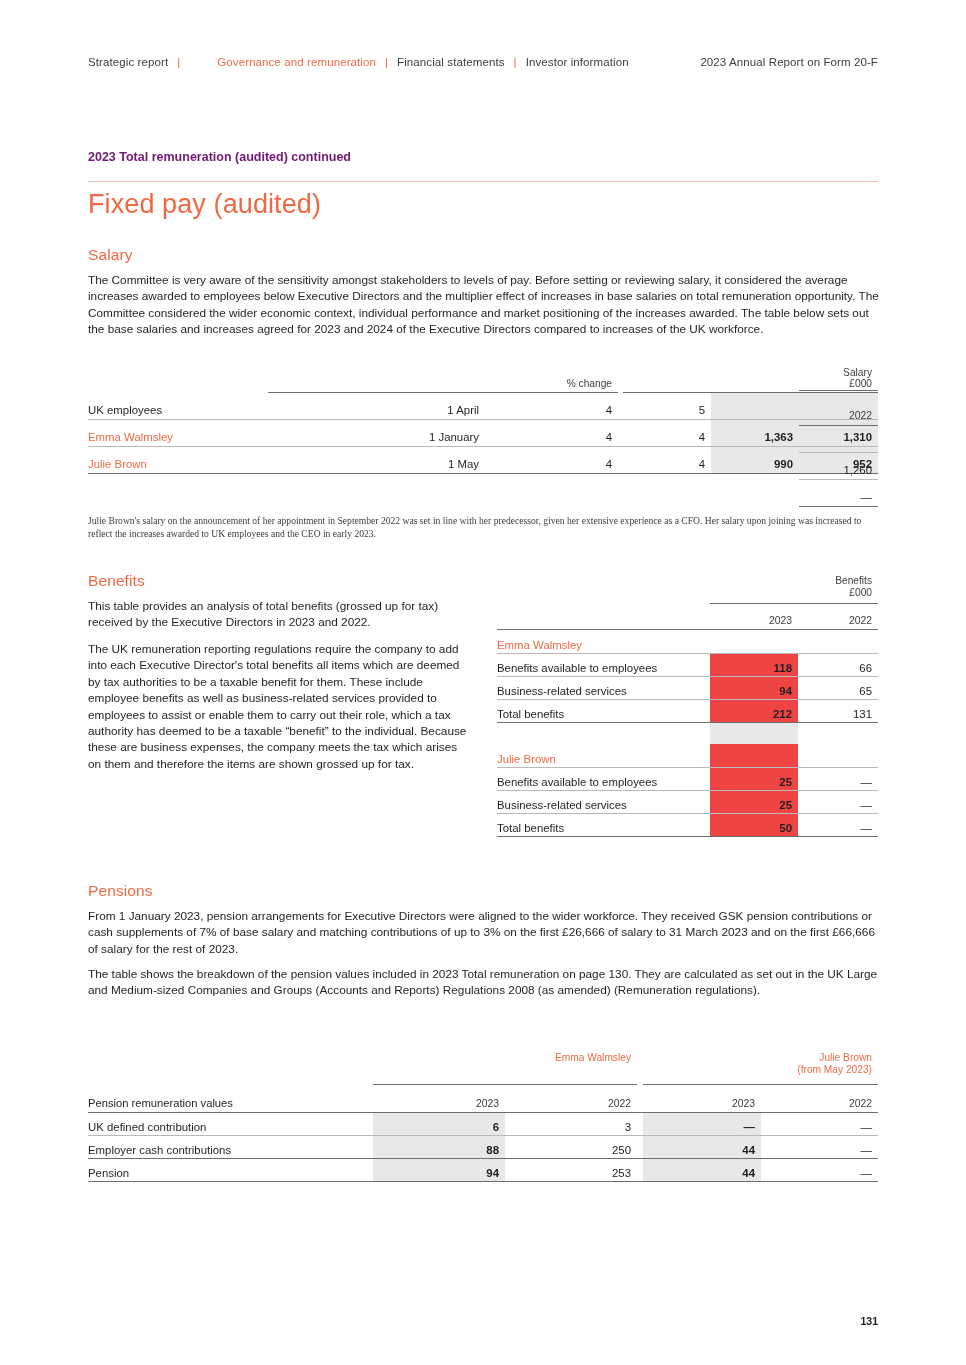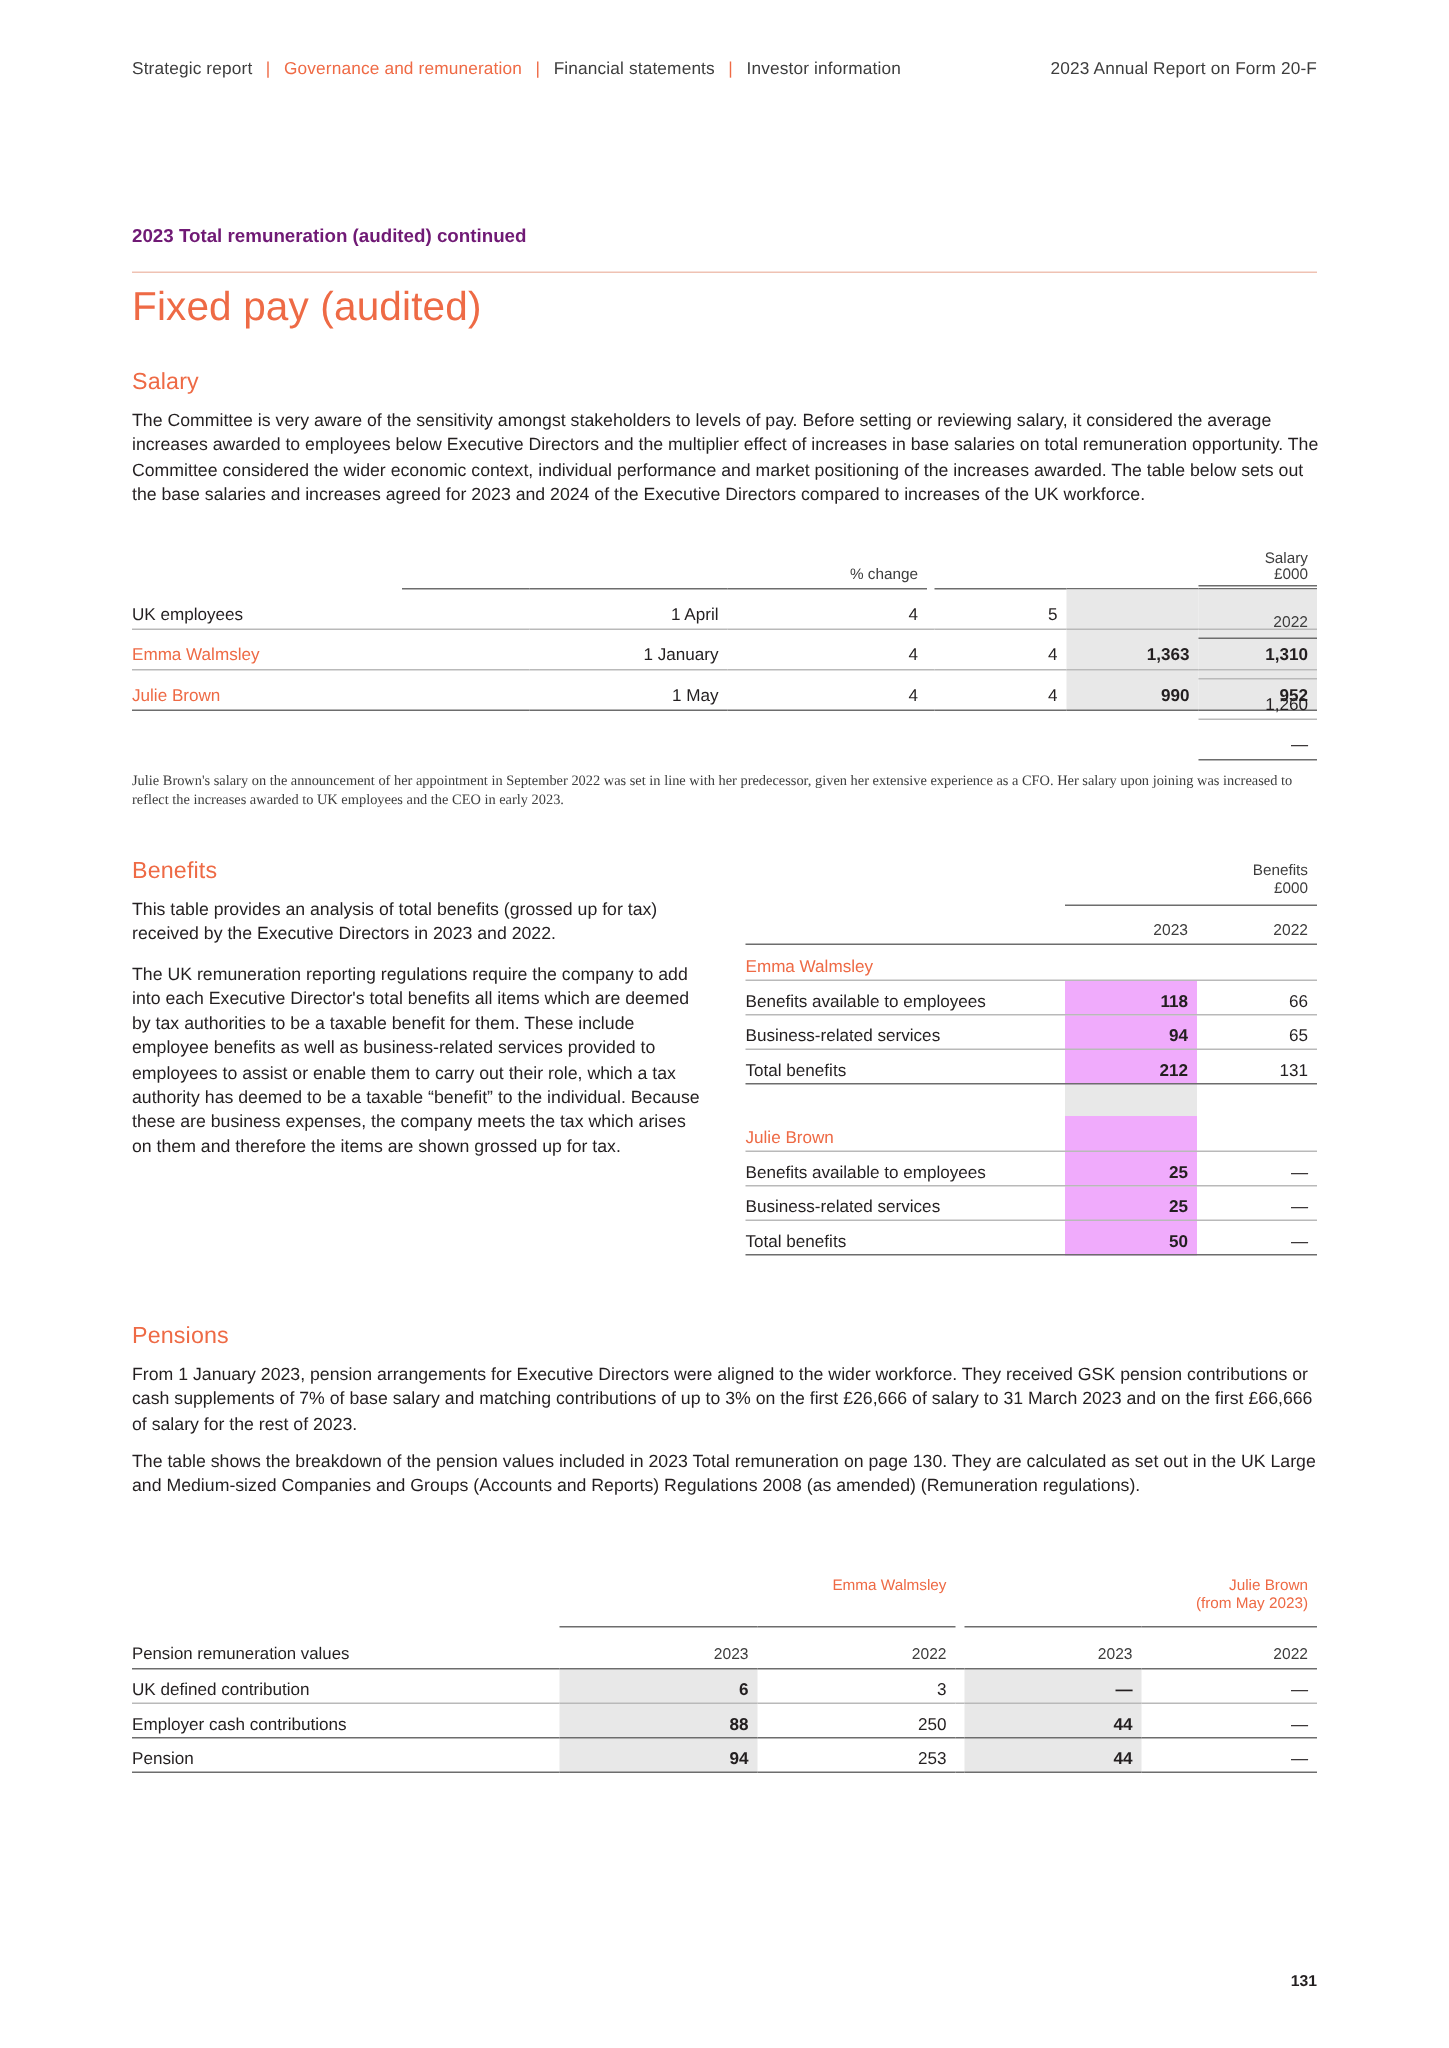--- a/index.html
+++ b/index.html
@@ -19,31 +19,31 @@
     position: absolute;
     left: 0; top: 0;
     width: 966px;
     height: 1365px;
   }
 
   
   .topnav {
     position: absolute;
     left: 88px;
-    top: 40px;
+    top: 56px;
     width: 790px;
     font-size: 11.5px;
     color: #3d3d3d;
     letter-spacing: 0.1px;
     display: flex;
     align-items: baseline;
   }
   .topnav .nav-left { display: flex; align-items: baseline; }
   .topnav .nav-item { white-space: nowrap; }
-  .topnav .nav-item.accent { color: #ef6a45; }
+  .topnav .nav-item.accent { color: #ef6a45; margin-left: 28px; }
   .topnav .nav-sep {
     color: #ef6a45;
     padding: 0 9px;
   }
   .topnav .nav-right {
     margin-left: auto;
     white-space: nowrap;
     color: #3d3d3d;
   }
 
@@ -212,21 +212,21 @@
   }
   #benefits-table tbody td {
     height: 20px;
     text-align: right;
     border-bottom: 1px solid #b9b9b9;
     font-size: 11.4px;
     color: #231f20;
     padding-bottom: 2px;
   }
   #benefits-table tbody td.rowlabel { text-align: left; }
-  #benefits-table td.shade { background: #f0abfc; }
+  #benefits-table td.shade { background: #ef4444; }
   #benefits-table td.bold { font-weight: bold; }
   #benefits-table td.pr { padding-right: 6px; }
   #benefits-table tr.last-of-group td { border-bottom: 1px solid #6d6d6d; }
   #benefits-table tr.spacer td {
     height: 19px;
     border-bottom: none;
     background: none;
   }
   #benefits-table tr.spacer td.shade { background: #e8e8e8; }
 

